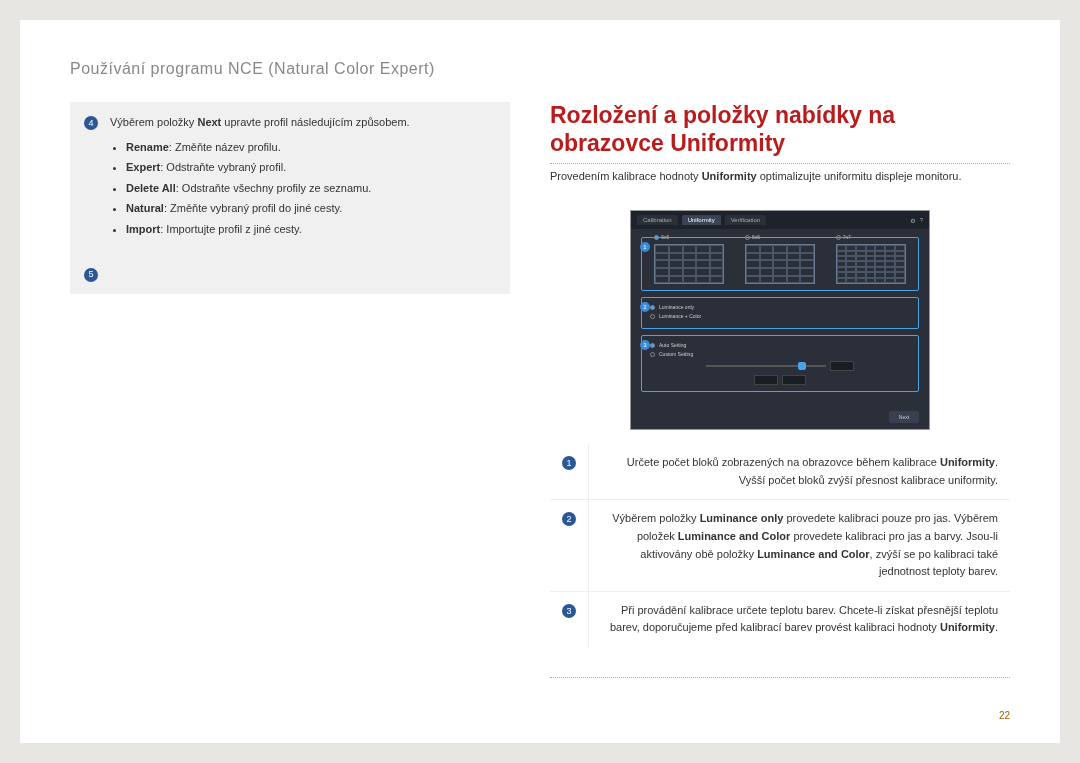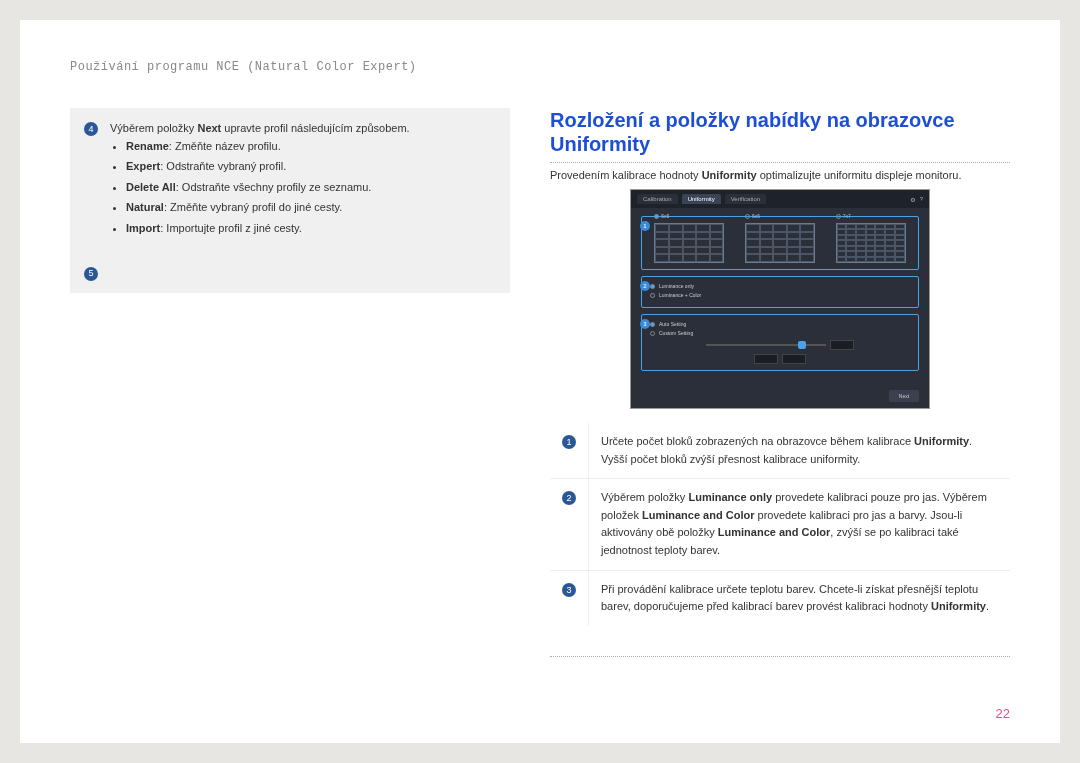--- a/index.html
+++ b/index.html
@@ -14,25 +14,24 @@
   .page {
     width: 1040px;
     height: 723px;
     background: #fff;
     padding: 40px 50px 30px 50px;
     position: relative;
     display: flex;
     flex-direction: column;
   }
   .header {
-    font-size: 12px;
+    font-size: 16px;
     color: #888;
     letter-spacing: 0.5px;
-    margin-bottom: 34px;
-    font-family: Liberation Mono, monospace;
+    margin-bottom: 24px;
   }
   .columns {
     display: flex;
     gap: 40px;
     flex: 1;
   }
   .left-col { width: 440px; }
   .right-col { flex: 1; }
   .box {
     background: #f0f0f0;
@@ -54,35 +53,35 @@
     color: #fff;
     border-radius: 50%;
     font-size: 9px;
     align-items: center;
     justify-content: center;
     flex-shrink: 0;
     margin-top: 2px;
   }
   .num-badge.blue { background: #2b5797; }
   .box .content { flex: 1; }
-  .box ul { list-style: disc; padding-left: 16px; margin-top: 0; }
+  .box ul { list-style: disc; padding-left: 16px; margin-top: 7px; }
   .box ul li { margin-bottom: 3px; }
   .section-title {
-    font-size: 20px;
+    font-size: 23px;
     font-weight: bold;
-    color: #1d4ed8;
+    color: #b91c1c;
     line-height: 1.2;
     margin-bottom: 6px;
     padding-bottom: 6px;
     border-bottom: 1px dotted #aaa;
   }
   .section-intro {
     font-size: 11px;
     color: #333;
-    margin-bottom: 8px;
+    margin-bottom: 28px;
   }
   .screenshot-wrap {
     display: flex;
     justify-content: center;
     margin-bottom: 14px;
   }
   .screenshot {
     width: 300px;
     height: 220px;
     background: #2a2f3a;
@@ -139,26 +138,26 @@
   .g7x7 { grid-template-columns: repeat(7,1fr); grid-template-rows: repeat(7,1fr); }
   .grid-block div { border: 0.5px solid #4a5566; }
   .ss-opt { display:flex; align-items:center; gap:4px; font-size:5px; color:#ccc; margin-bottom:3px; }
   .ss-slider-row { display:flex; align-items:center; gap:4px; margin-top:4px; justify-content:center;}
   .ss-slider { width: 120px; height:2px; background:#555; position:relative;}
   .ss-slider::after { content:''; position:absolute; right: 20px; top:-3px; width:8px; height:8px; background:#4aa3e8; border-radius:2px;}
   .ss-val-box { width:24px; height:10px; background:#1a1d24; border:1px solid #444; font-size:5px; color:#ccc; display:flex; align-items:center; justify-content:center;}
   .ss-footer { position:absolute; bottom:6px; right:10px; }
   .ss-btn { background:#3a4050; width:30px; height:12px; font-size:5px; color:#ccc; display:flex; align-items:center; justify-content:center; border-radius:2px;}
   .desc-table { width: 100%; border-collapse: collapse; font-size: 11px; }
-  .desc-table td { padding: 10px 12px; vertical-align: top; border-top: 1px solid #eee;}
+  .desc-table td { padding: 10px 12px; vertical-align: top; border-top: 1px solid #eee; text-align: right;}
   .desc-table tr:first-child td { border-top: none; }
   .desc-table .td-num { width: 30px; text-align:center; border-right: 1px solid #eee;}
   .desc-table .td-txt { line-height: 1.6; color:#333;}
   .hr-bottom { border-top: 1px dotted #aaa; margin-top: 30px; }
-  .page-num { position: absolute; bottom: 22px; right: 50px; font-size: 13px; color:#ec4899;}
+  .page-num { position: absolute; bottom: 22px; right: 50px; font-size: 10px; color:#a16207;}
   b { font-weight: bold; }
 </style>
 </head>
 <body>
 
 <div class="page">
   <div class="header">Používání programu NCE (Natural Color Expert)</div>
 
   <div class="columns">
 

